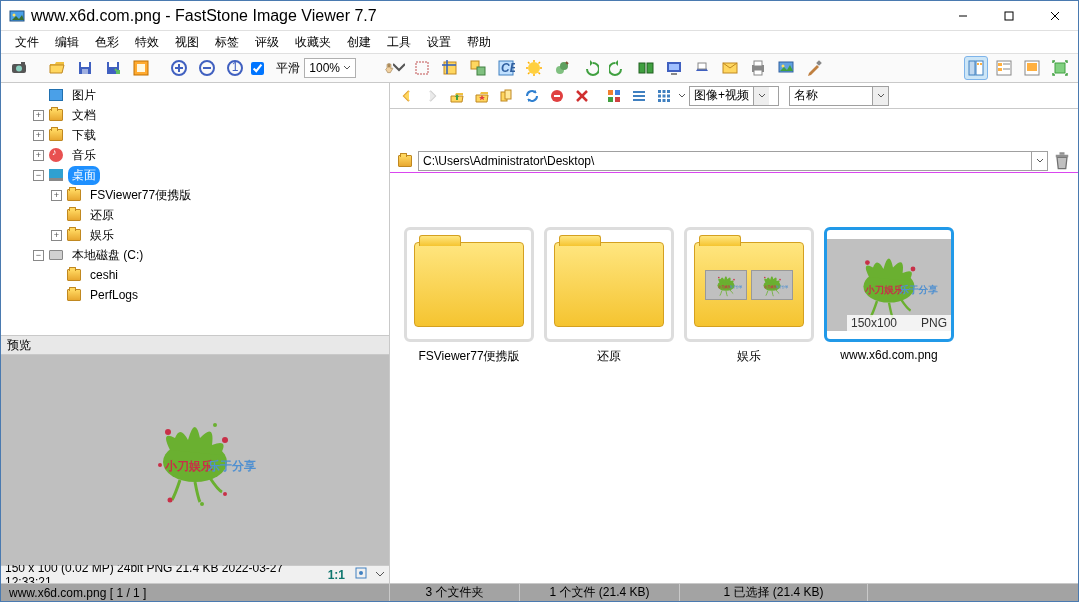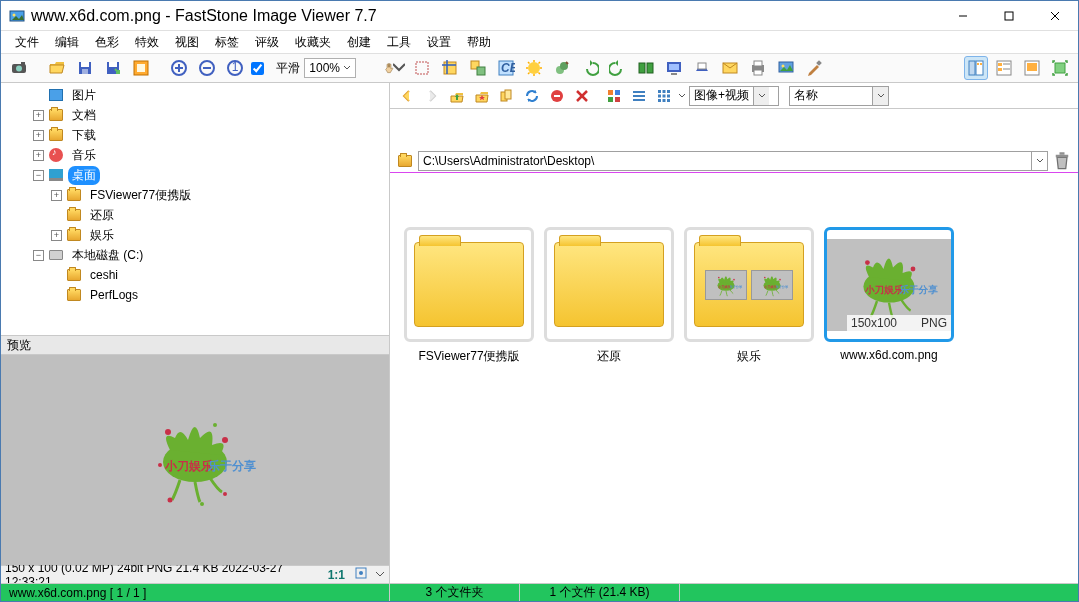--- a/index.html
+++ b/index.html
@@ -69,21 +69,21 @@
 .thumb { width:130px; display:flex; flex-direction:column; align-items:center; }
 .thumb .frame { width:130px; height:115px; border:3px solid #ddd; border-radius:6px; background:#fff; display:flex; align-items:center; justify-content:center; position:relative;}
 .thumb.sel .frame{ border-color:#2199e8;}
 .thumb .cap{ margin-top:6px; font-size:12px; text-align:center; color:#000;}
 .folderg { width:110px; height:85px; background:linear-gradient(#ffe680,#f5c430); border:1px solid #d4a020; border-radius:4px; position:relative; }
 .folderg::before{ content:""; position:absolute; top:-8px; left:4px; width:40px; height:10px; background:linear-gradient(#ffe680,#f5c430); border:1px solid #d4a020; border-bottom:none; border-radius:3px 3px 0 0;}
 .imgthumb{ width:124px; height:92px; background:#c0c0c0; position:relative;}
 .imgthumb .dim{ position:absolute; bottom:0; left:0; right:0; height:16px; background:rgba(255,255,255,0.8); display:flex; justify-content:space-between; padding:0 4px; font-size:10px; align-items:center; color:#333;margin-left:20px;}
 
 
-.status { height:18px; border-top:1px solid #c9c9c9; background:#22c55e; display:flex; align-items:center; font-size:11px;}
+.status { height:18px; border-top:1px solid #c9c9c9; background:#a3a3a3; display:flex; align-items:center; font-size:11px;}
 .status .cell{ padding:0 8px; border-right:1px solid #c9c9c9; height:100%; display:flex; align-items:center;}
 .status .cell.first{ width:389px;}
 .status .cell.r{ flex:1; justify-content:flex-start;}
 
 
 .splat { position:absolute; width:100%; height:100%; }
 .splat svg{ width:100%; height:100%;}
 
 
 .folder-ic{ width:14px; height:12px; background:linear-gradient(#ffd760,#e8a830); border:1px solid #c08820; border-radius:1px; position:relative;}
@@ -667,14 +667,15 @@
           <div class="cap">www.x6d.com.png</div>
         </div>
       </div>
   </div>
 </div>
 
 <div class="status">
   <div class="cell first">www.x6d.com.png [ 1 / 1 ]</div>
   <div class="cell" style="width:130px;justify-content:center">3 个文件夹</div>
   <div class="cell" style="width:160px;justify-content:center">1 个文件 (21.4 KB)</div>
+  <div class="cell r" style="justify-content:center">1 已选择 (21.4 KB)</div>
   <div class="cell" style="width:210px;border-right:none"></div>
 </div>
 
 </body></html>

